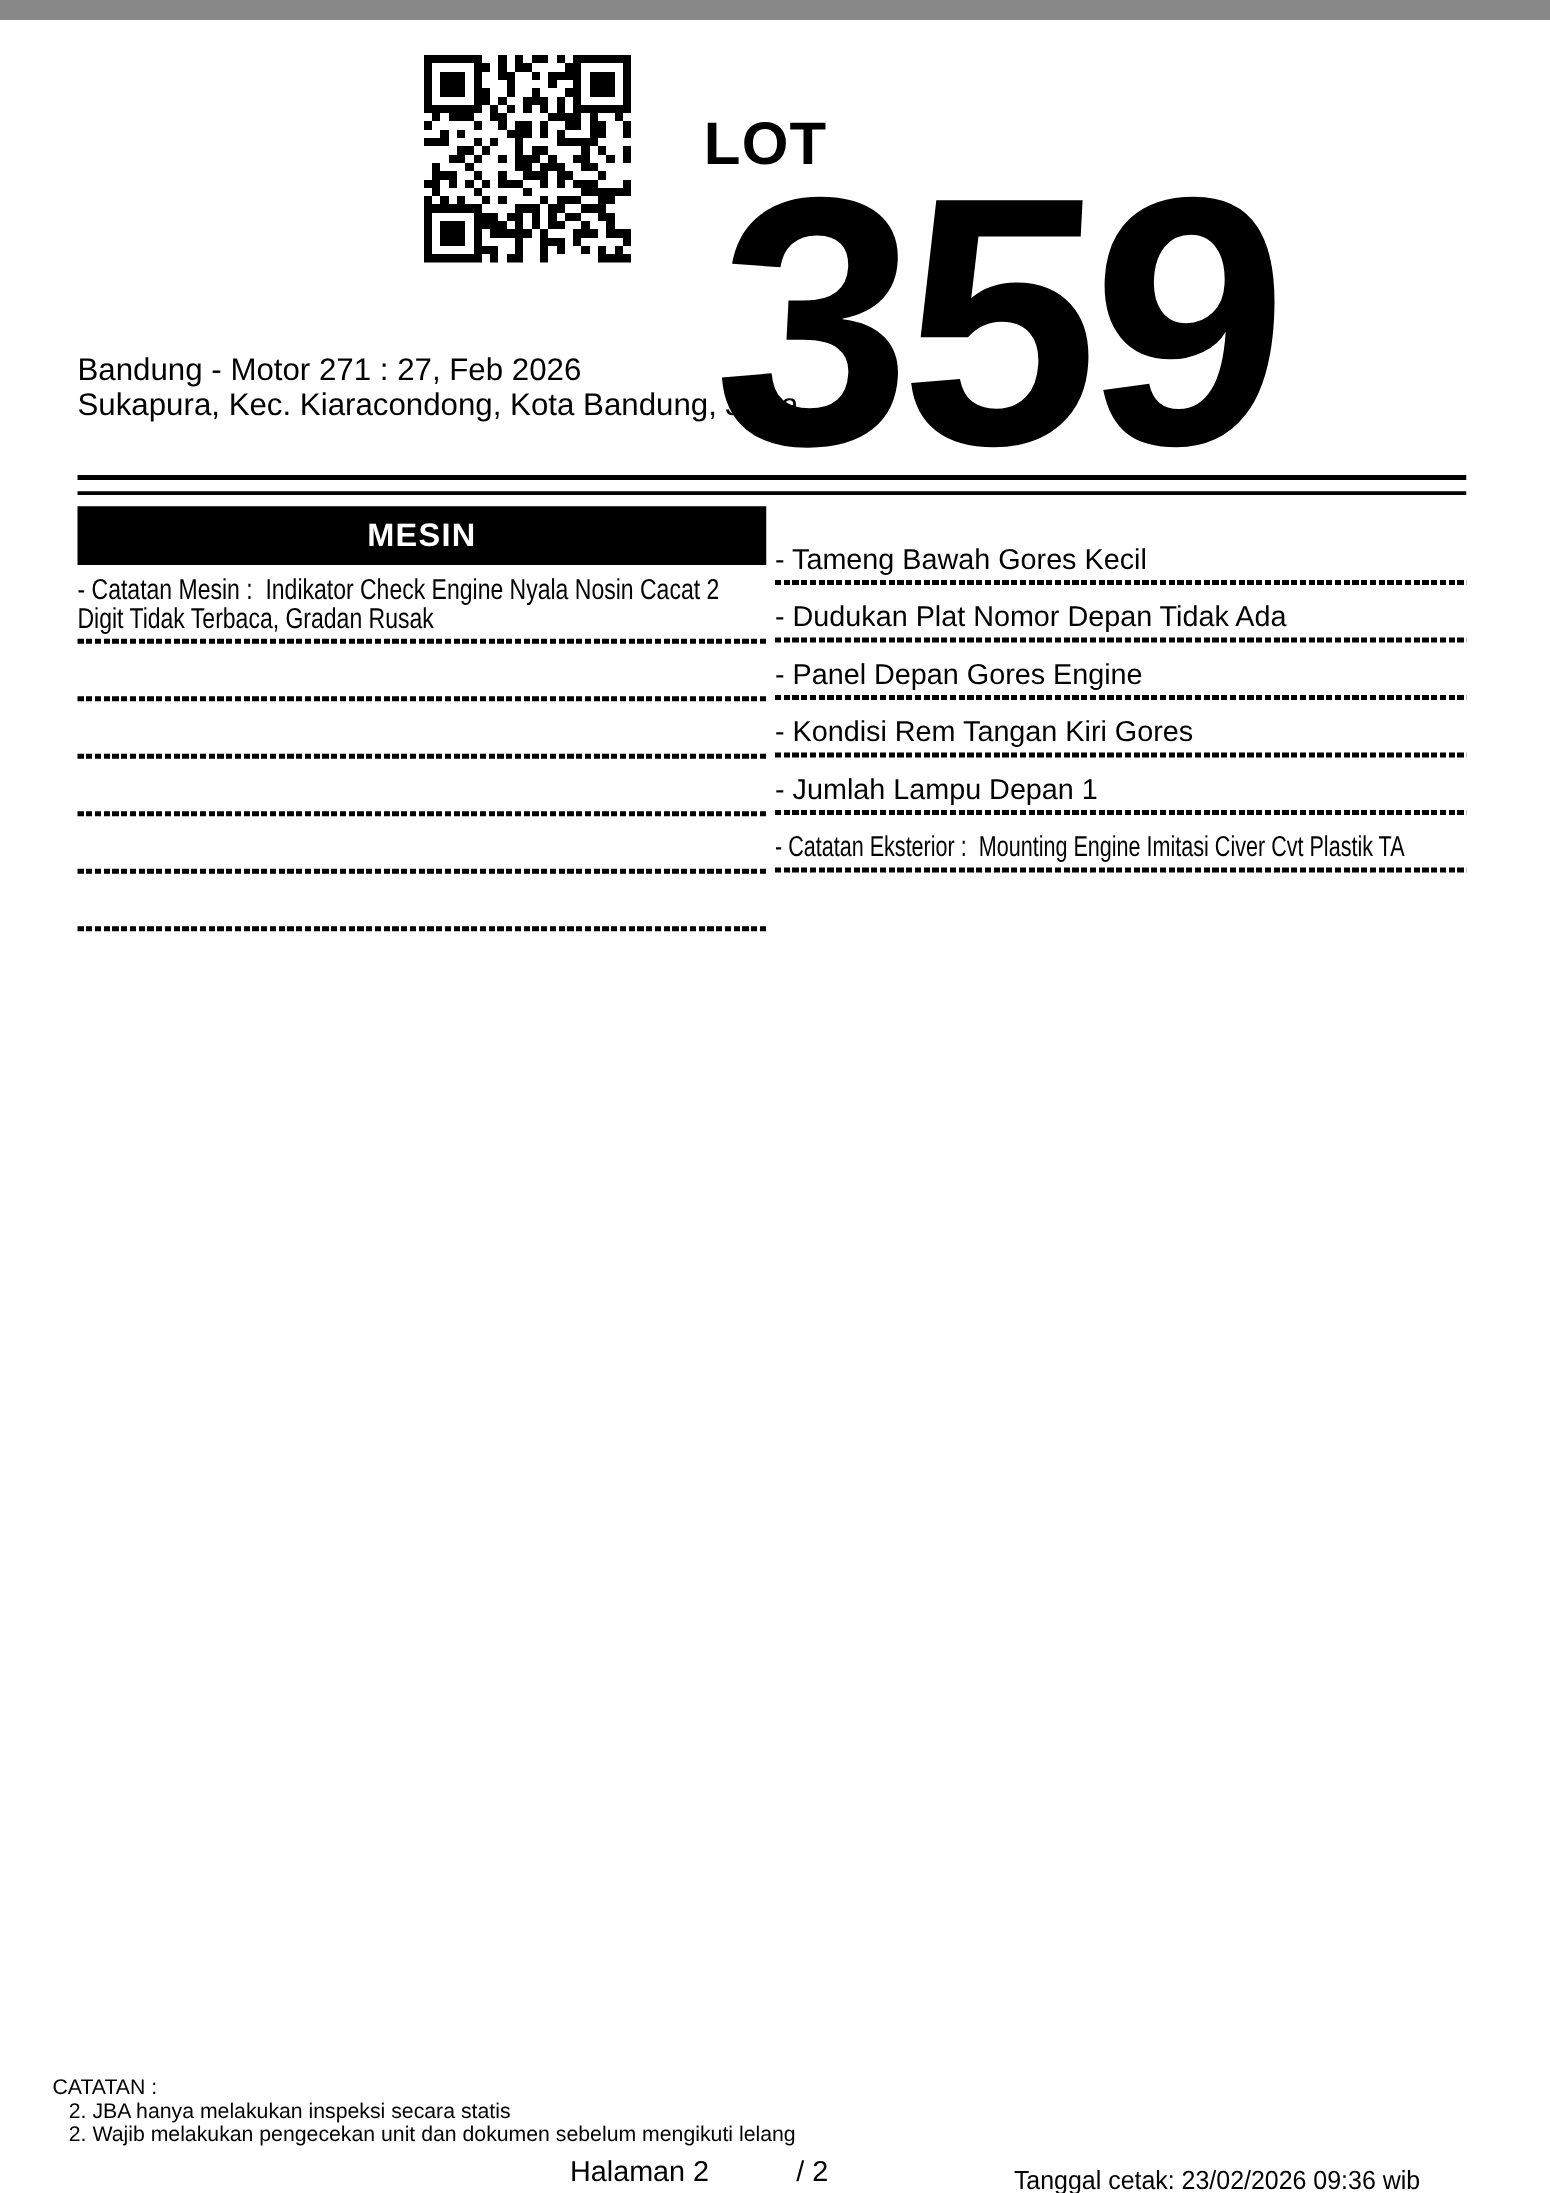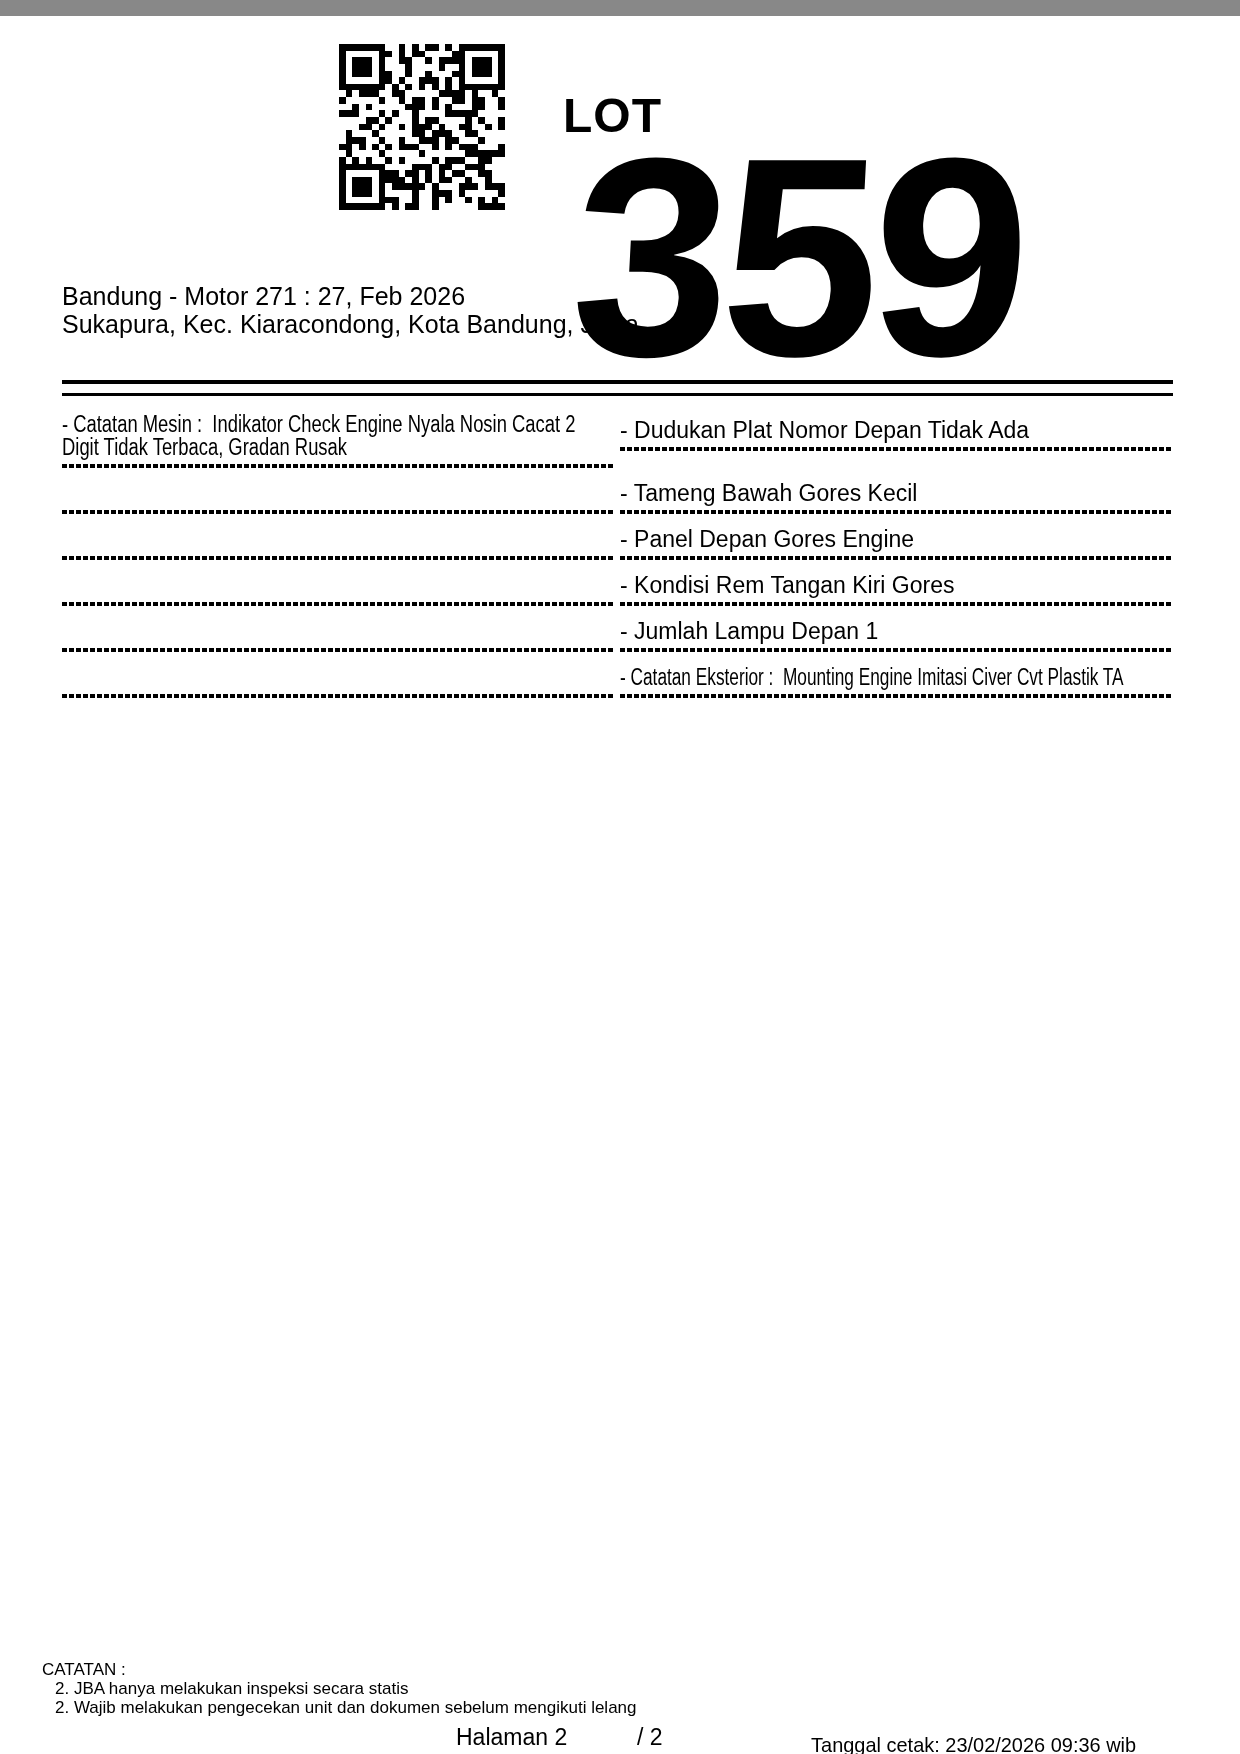--- a/index.html
+++ b/index.html
@@ -395,20 +395,21 @@
   <div class="lot-number">359</div>
 
   <div class="venue">
     <div>Bandung - Motor 271 : 27, Feb 2026</div>
     <div>Sukapura, Kec. Kiaracondong, Kota Bandung, Jawa</div>
   </div>
 
   <div class="double-rule"></div>
 
   <div class="col col-left">
+    <div class="col-header">MESIN</div>
     <div class="rows">
         <div class="row first condensed">
           <div class="cell">
             <div class="line">- Catatan Mesin :  Indikator Check Engine Nyala Nosin Cacat 2</div>
             <div class="line">Digit Tidak Terbaca, Gradan Rusak</div>
           </div>
           <div class="dotline"></div>
         </div>
         <div class="row">
           <div class="cell"></div>
@@ -428,29 +429,29 @@
         </div>
         <div class="row">
           <div class="cell"></div>
           <div class="dotline"></div>
         </div>
       </div>
   </div>
 
   <div class="col col-right">
     <div class="rows">
+        <div class="row first">
+          <div class="cell">
+            <div class="line">- Tameng Bawah Gores Kecil</div>
+          </div>
+          <div class="dotline"></div>
+        </div>
         <div class="row">
           <div class="cell">
             <div class="line">- Dudukan Plat Nomor Depan Tidak Ada</div>
-          </div>
-          <div class="dotline"></div>
-        </div>
-        <div class="row first">
-          <div class="cell">
-            <div class="line">- Tameng Bawah Gores Kecil</div>
           </div>
           <div class="dotline"></div>
         </div>
         <div class="row">
           <div class="cell">
             <div class="line">- Panel Depan Gores Engine</div>
           </div>
           <div class="dotline"></div>
         </div>
         <div class="row">

